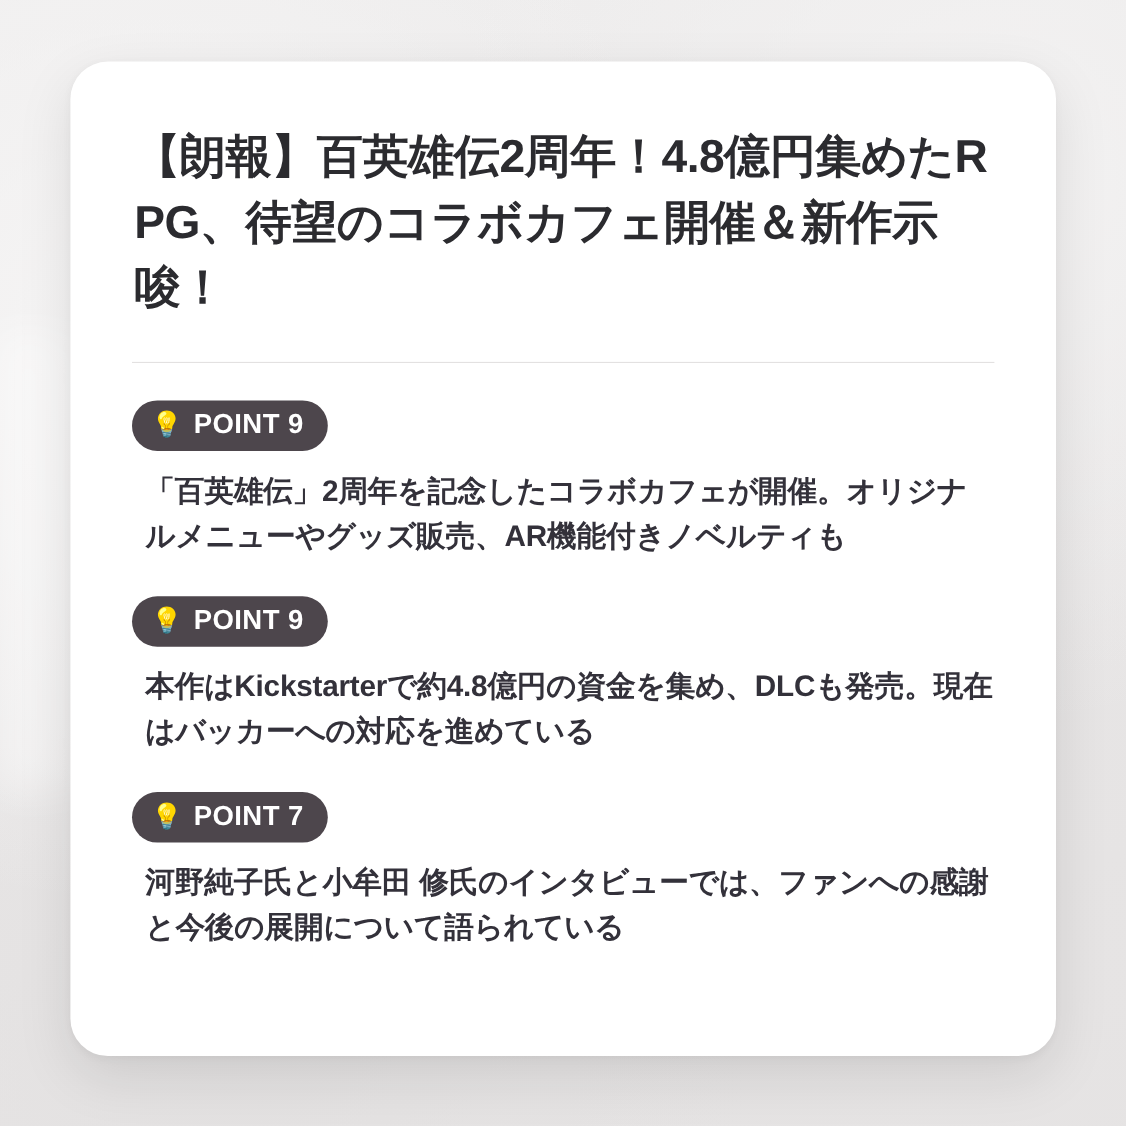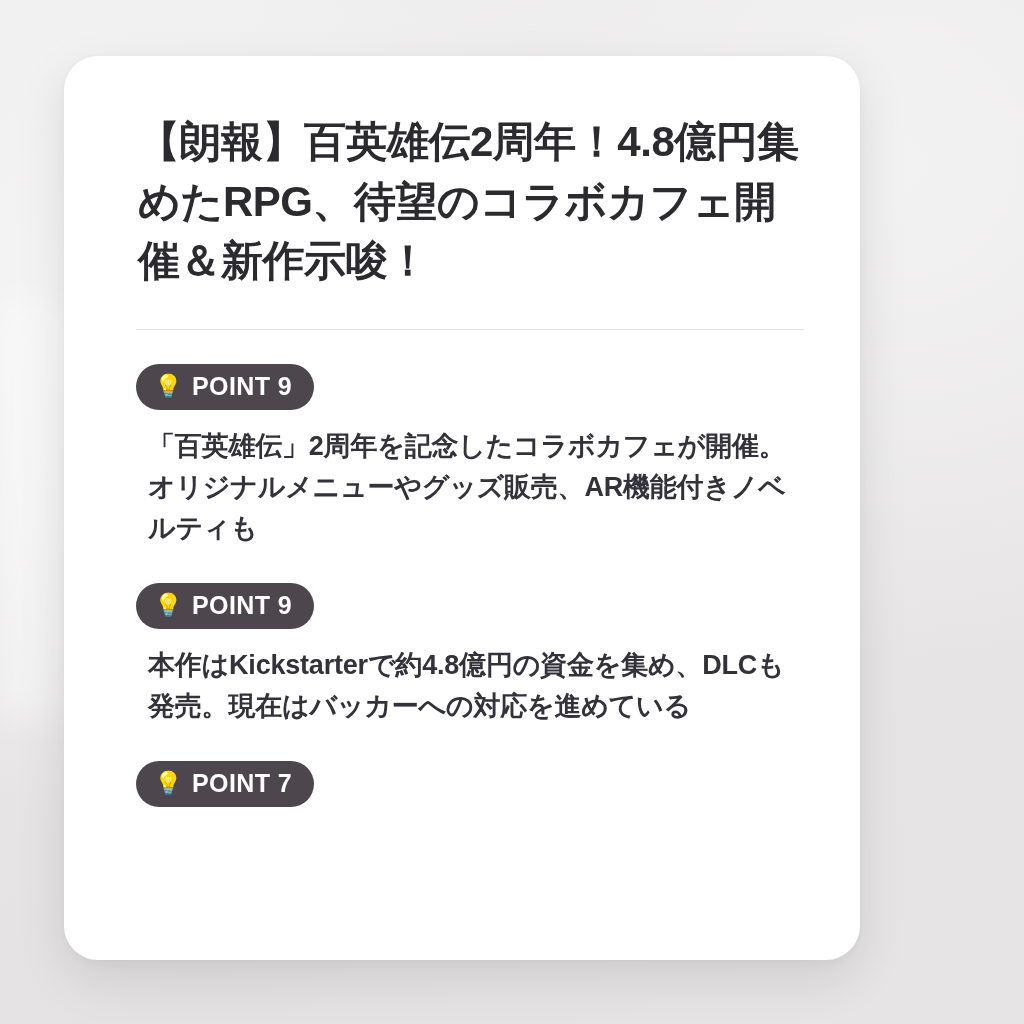--- a/index.html
+++ b/index.html
@@ -33,27 +33,27 @@
     width: 120px;
     height: 420px;
     background: linear-gradient(90deg, rgba(255,255,255,0.55), rgba(255,255,255,0));
     filter: blur(18px);
   }
 
   .card {
     position: absolute;
     left: 64px;
     top: 56px;
-    width: 796px;
+    width: 896px;
     height: 904px;
     background: #ffffff;
     border-radius: 34px;
     box-shadow: 0 18px 50px rgba(0,0,0,0.10), 0 2px 8px rgba(0,0,0,0.04);
     box-sizing: border-box;
-    padding: 56px 56px 40px 72px;
+    padding: 56px 56px 40px 56px;
   }
 
   .title {
     margin: 0;
     padding: 0 2px;
     font-size: 42px;
     line-height: 1.42;
     font-weight: 700;
     letter-spacing: -0.5px;
     color: #2b2b2f;
@@ -130,16 +130,17 @@
         <span>POINT 9</span>
       </div>
       <p class="point-text">本作はKickstarterで約4.8億円の資金を集め、DLCも発売。現在はバッカーへの対応を進めている</p>
     </div>
 
     <div class="point-block">
       <div class="badge">
         <span class="bulb">💡</span>
         <span>POINT 7</span>
       </div>
+      <p class="point-text">河野純子氏と小牟田 修氏のインタビューでは、ファンへの感謝と今後の展開について語られている</p>
     </div>
 
   </div>
 </div>
 
 </body></html>

